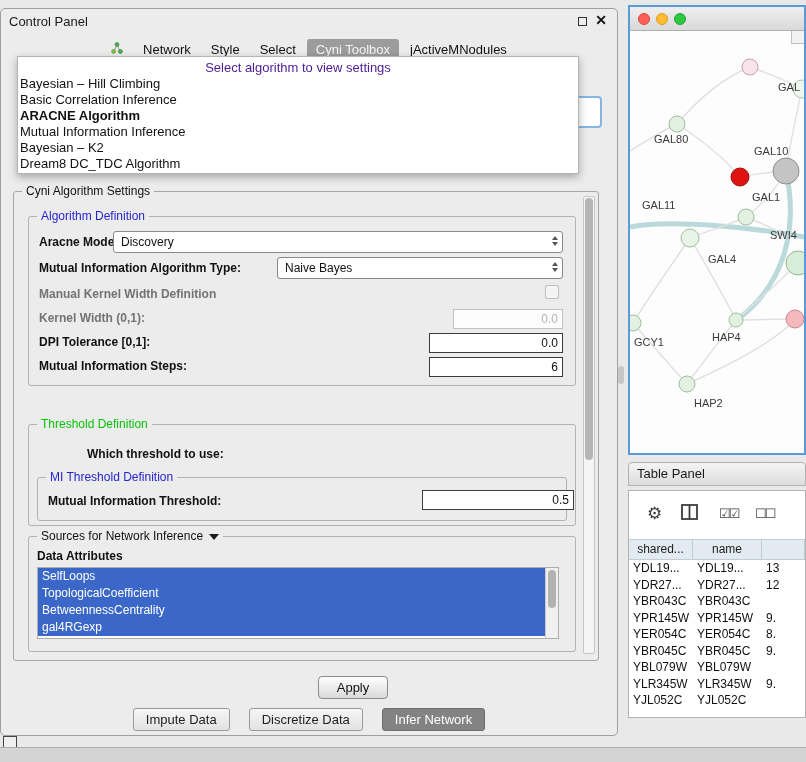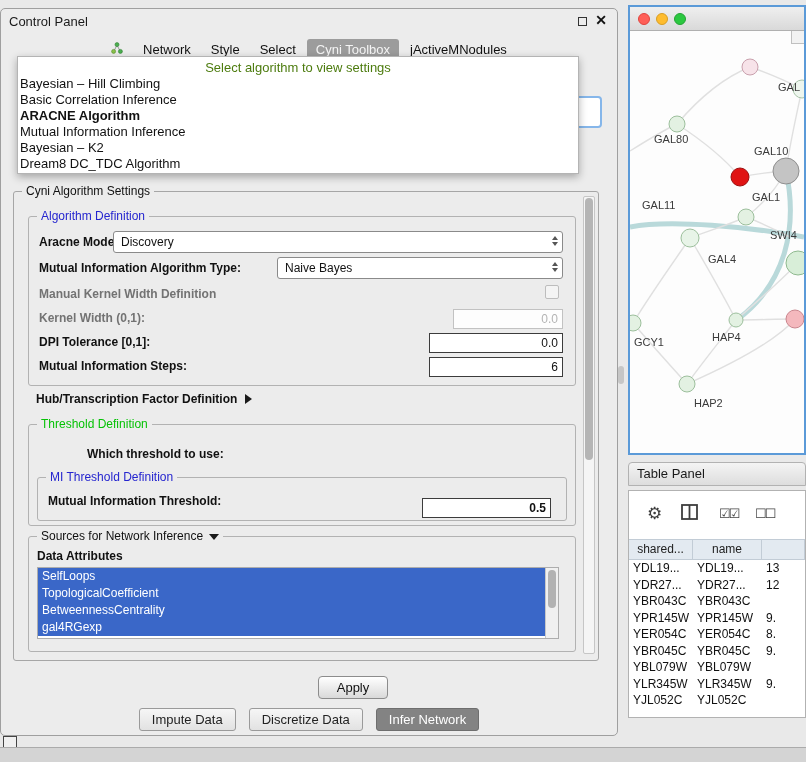--- a/index.html
+++ b/index.html
@@ -24,21 +24,21 @@
   .cp-tabs { position:absolute; top:30px; left:0; width:100%; display:flex; justify-content:center; gap:2px; font-size:13px; }
   .cp-tab { padding:3px 9px; color:#111; border-radius:3px; display:flex; align-items:flex-start; gap:20px; white-space:nowrap; }
   .cp-tab.selected { background:#9c9c9c; color:#f5f5f5; }
 
   
   .algo-popup {
     position:absolute; left:16px; top:47px; width:562px; height:118px;
     background:#fff; border:1px solid #b4b4b4; box-shadow:0 3px 8px rgba(0,0,0,.3);
     z-index:20; padding-top:2px;
   }
-  .algo-placeholder { text-align:center; color:#4d7c0f; font-size:13px; height:17px; line-height:17px; }
+  .algo-placeholder { text-align:center; color:#4c1d95; font-size:13px; height:17px; line-height:17px; }
   .algo-item { font-size:13px; height:16px; line-height:16px; padding-left:2px; white-space:nowrap; }
   .algo-item.selected { font-weight:bold; }
 
   .combo-fragment {
     position:absolute; left:570px; top:87px; width:31px; height:32px;
     border:2px solid #85b6ea; border-radius:4px; background:#fff; z-index:10;
   }
 
   
   .settings-group { position:absolute; left:12px; top:182px; width:586px; height:470px; border:1px solid #a6a6a6; border-radius:3px; }
@@ -77,21 +77,21 @@
   .attr-item { height:17px; line-height:17px; font-size:12px; padding-left:4px; background:#3a67c8; color:#fff; width:calc(100% - 13px); white-space:nowrap; }
   .attr-scrollbar { position:absolute; right:0; top:0; width:13px; height:100%; background:#f0f0f0; border-left:1px solid #c8c8c8; }
   .attr-scrollbar .thumb { position:absolute; left:2px; top:2px; width:8px; height:38px; background:#b2b2b2; border-radius:4px; }
 
   .apply-btn {
     position:absolute; left:50%; transform:translateX(-50%); top:667px;
     width:70px; height:23px; background:linear-gradient(#ffffff,#d9d9d9);
     border:1px solid #8c8c8c; border-radius:4px; font-size:13px; text-align:center; line-height:21px;margin-left:44px;
   }
 
-  .bottom-tabs { position:absolute; top:699px; width:100%; display:flex; justify-content:center; gap:13px; }
+  .bottom-tabs { position:absolute; top:699px; width:100%; display:flex; justify-content:center; gap:19px; }
   .btab { padding:3px 12px; font-size:13px; border:1px solid #9a9a9a; background:linear-gradient(#f6f6f6,#e2e2e2); border-radius:3px; color:#222; white-space:nowrap; }
   .btab.selected { background:#838383; color:#fff; border-color:#6e6e6e; }
 
   
   .net-window { position:absolute; left:628px; top:5px; width:178px; height:450px; border:2px solid #5b9ad8; background:#fff; overflow:hidden; }
   .net-titlebar { height:24px; background:linear-gradient(#efefef,#d9d9d9); border-bottom:1px solid #b0b0b0; position:relative; }
   .tl { position:absolute; top:6px; width:12px; height:12px; border-radius:50%; }
   .tl.red { left:8px; background:#ff5f57; border:1px solid #e0443e; }
   .tl.yellow { left:26px; background:#febc2e; border:1px solid #d89e24; }
   .tl.green { left:44px; background:#2bc840; border:1px solid #24a334; }
@@ -206,34 +206,30 @@
       <span class="flabel disabled" style="left:10px; top:94px;">Kernel Width (0,1):</span>
       <div class="tfield disabled" style="left:424px; top:92px; width:110px;">0.0</div>
 
       <span class="flabel" style="left:10px; top:118px;">DPI Tolerance [0,1]:</span>
       <div class="tfield strong" style="left:400px; top:116px; width:134px;">0.0</div>
 
       <span class="flabel" style="left:10px; top:142px;">Mutual Information Steps:</span>
       <div class="tfield strong" style="left:400px; top:140px; width:134px;">6</div>
     </div>
 
-    <div class="hub-row">
-      <span>Hub/Transcription Factor Definition</span>
-      <span class="tri-right"></span>
-    </div>
 
     <div class="threshold-group">
       <span class="group-title green">Threshold Definition</span>
 
       <span class="flabel" style="left:58px; top:22px;">Which threshold to use:</span>
 
       <div class="mi-threshold-group">
         <span class="group-title blue">MI Threshold Definition</span>
         <span class="flabel" style="left:10px; top:16px;">Mutual Information Threshold:</span>
-        <div class="tfield strong" style="left:384px; top:20px; width:129px;font-weight:bold;">0.5</div>
+        <div class="tfield strong" style="left:384px; top:12px; width:152px;">0.5</div>
       </div>
     </div>
 
     <div class="sources-group">
       <span class="group-title">
         <span>Sources for Network Inference</span><span class="tri-down"></span>
       </span>
       <span class="attr-label">Data Attributes</span>
       <div class="attr-list">
         <div id="attr-items">

